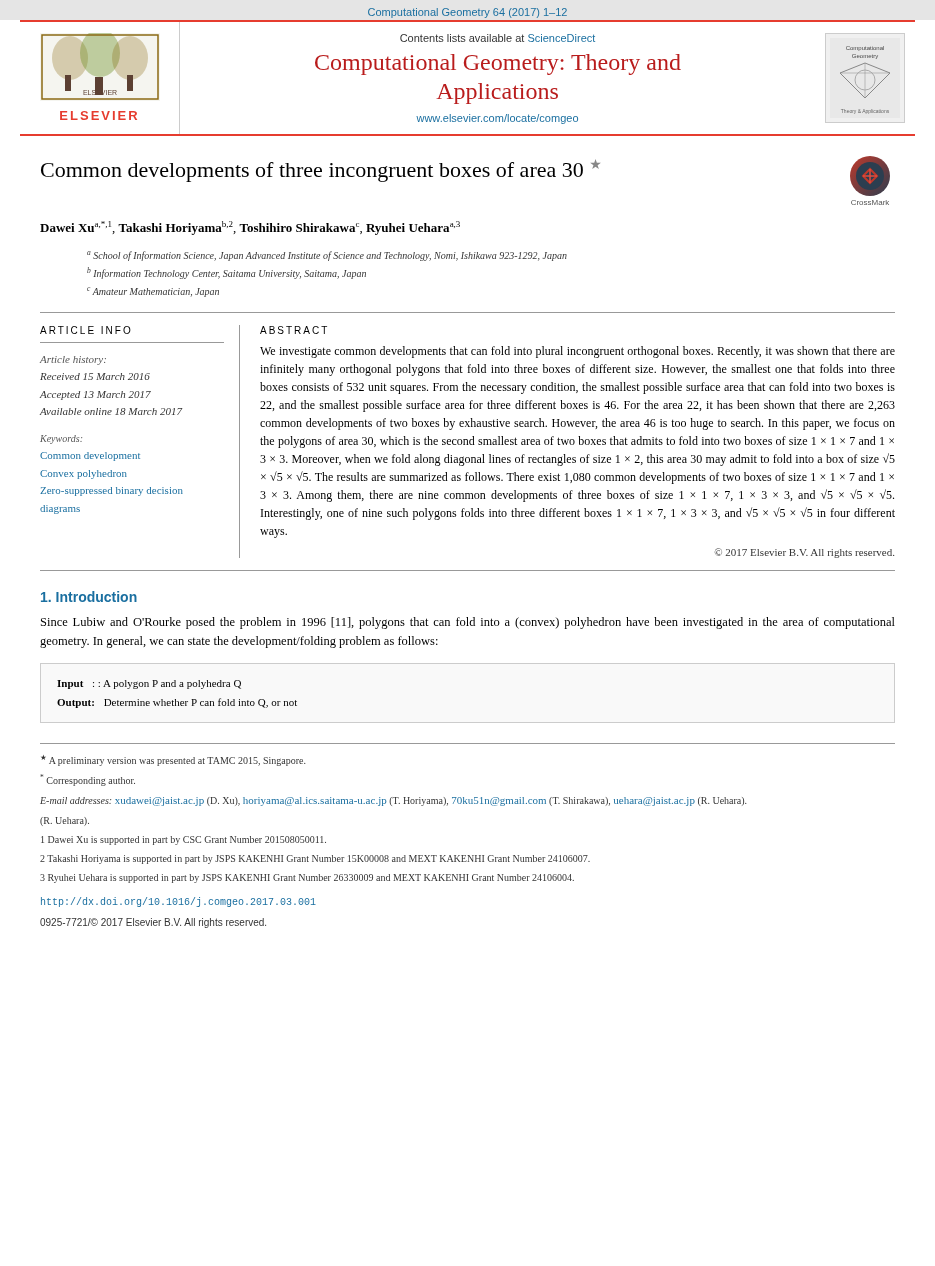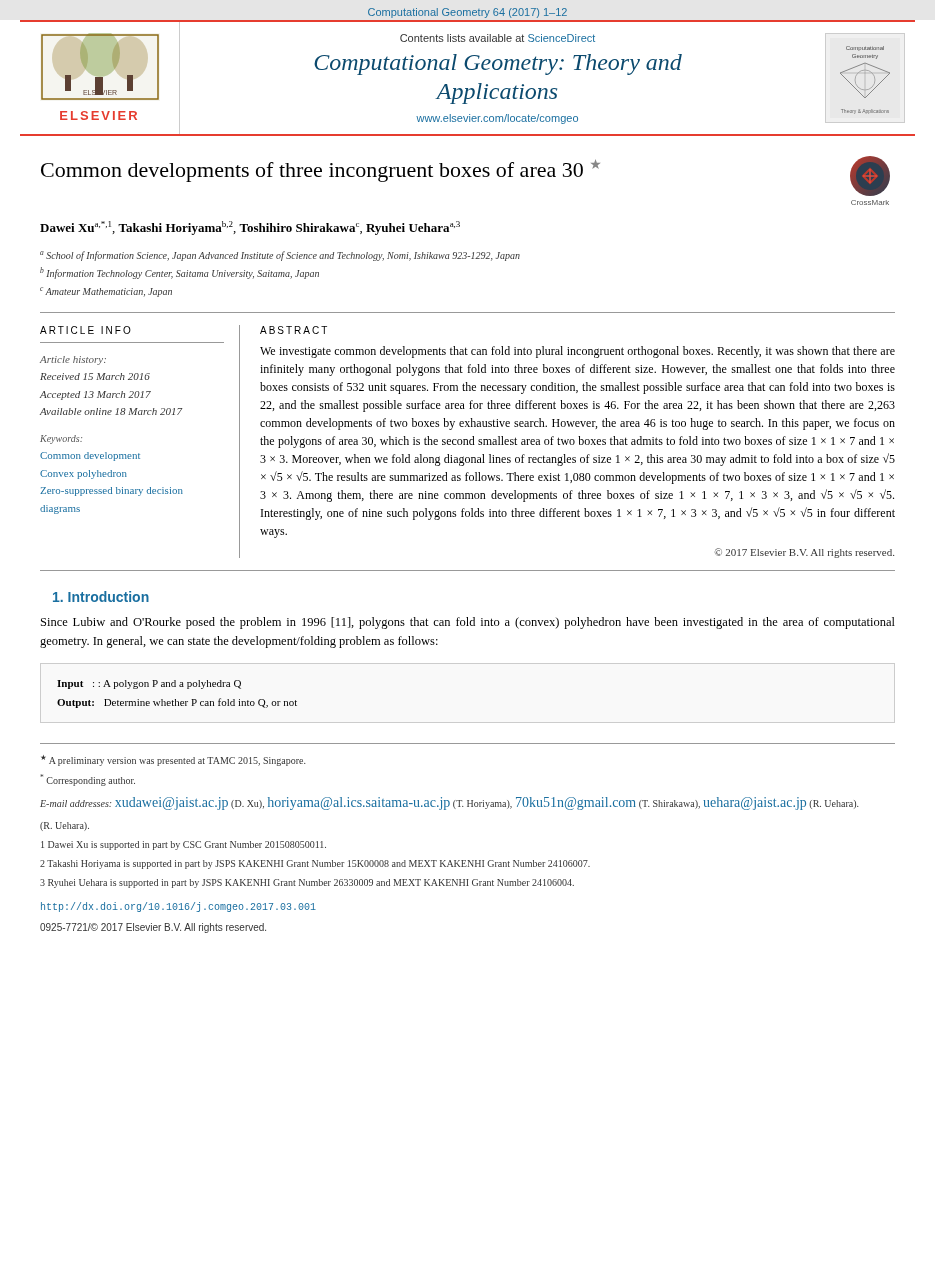--- a/index.html
+++ b/index.html
@@ -65,25 +65,24 @@
       color: #333;
       margin-bottom: 4px;
     }
     .header-center .contents-line a {
       color: #1a6fa0;
       text-decoration: none;
     }
     .journal-name {
       font-size: 24px;
       font-family: 'Times New Roman', Times, serif;
-      color: #0c4a6e;
+      color: #b91c1c;
       font-weight: normal;
       line-height: 1.2;
       margin-bottom: 6px;
-      font-style: italic;
     }
     .journal-url {
       font-size: 11px;
       color: #1a6fa0;
       font-family: Arial, sans-serif;
     }
     .header-right {
       width: 100px;
       display: flex;
       align-items: center;
@@ -170,20 +169,21 @@
     
     .affiliations {
       font-size: 10px;
       font-style: italic;
       color: #333;
       margin-bottom: 8px;
       line-height: 1.5;
     }
     .affiliation-line {
       margin-bottom: 2px;
+      margin-left: 47px;
     }
 
     
     .divider {
       border: none;
       border-top: 1px solid #999;
       margin: 12px 0;
     }
 
     
@@ -255,21 +255,21 @@
       color: #333;
       margin-top: 6px;
     }
 
     
     .section-heading {
       font-size: 14px;
       font-family: Arial, sans-serif;
       font-weight: bold;
       color: #1a6fa0;
-      margin: 18px 12px 8px;
+      margin: 18px 0 8px;
     }
 
     .body-text {
       font-size: 12.5px;
       line-height: 1.55;
       text-align: justify;
       color: #000;
       margin-bottom: 8px;
     }
 
@@ -308,21 +308,21 @@
       font-size: 10px;
     }
     .issn-line {
       font-family: Arial, sans-serif;
       font-size: 10px;
       color: #333;
       margin-top: 4px;
     }
     sup { font-size: 0.75em; }
 
-    .email-link { color: #1a6fa0; text-decoration: none; font-size: 14px; }
+    .email-link { color: #1a6fa0; text-decoration: none; font-size: 11px; }
   </style>
 </head>
 <body>
 
 <div class="journal-bar">
   <span>Computational Geometry 64 (2017) 1–12</span>
 </div>
 
 <div class="header-section">
   <div class="header-left">

